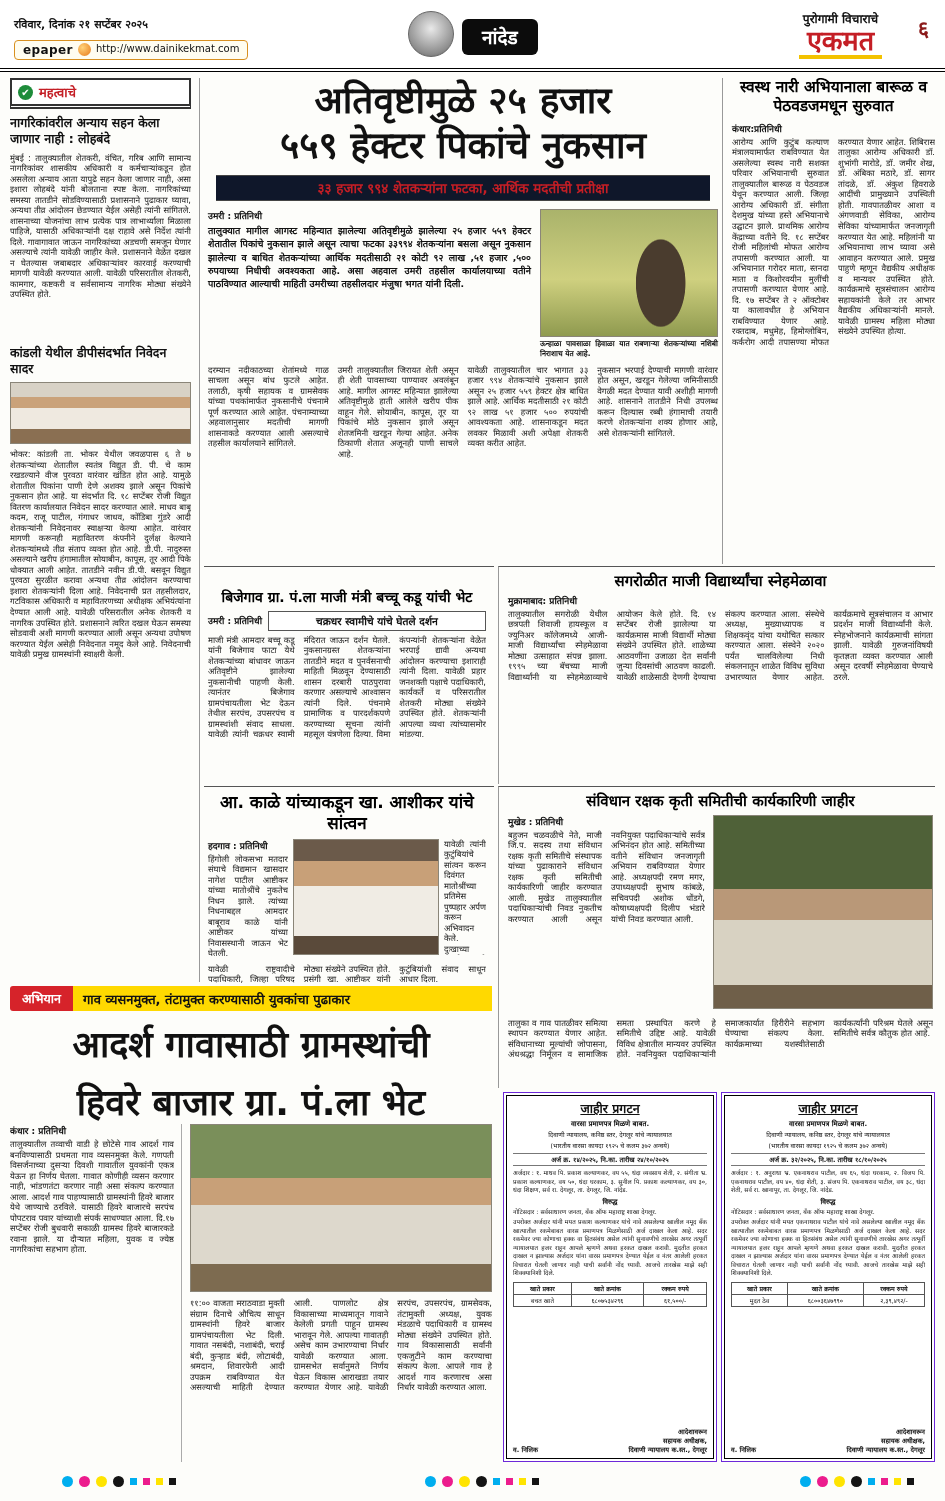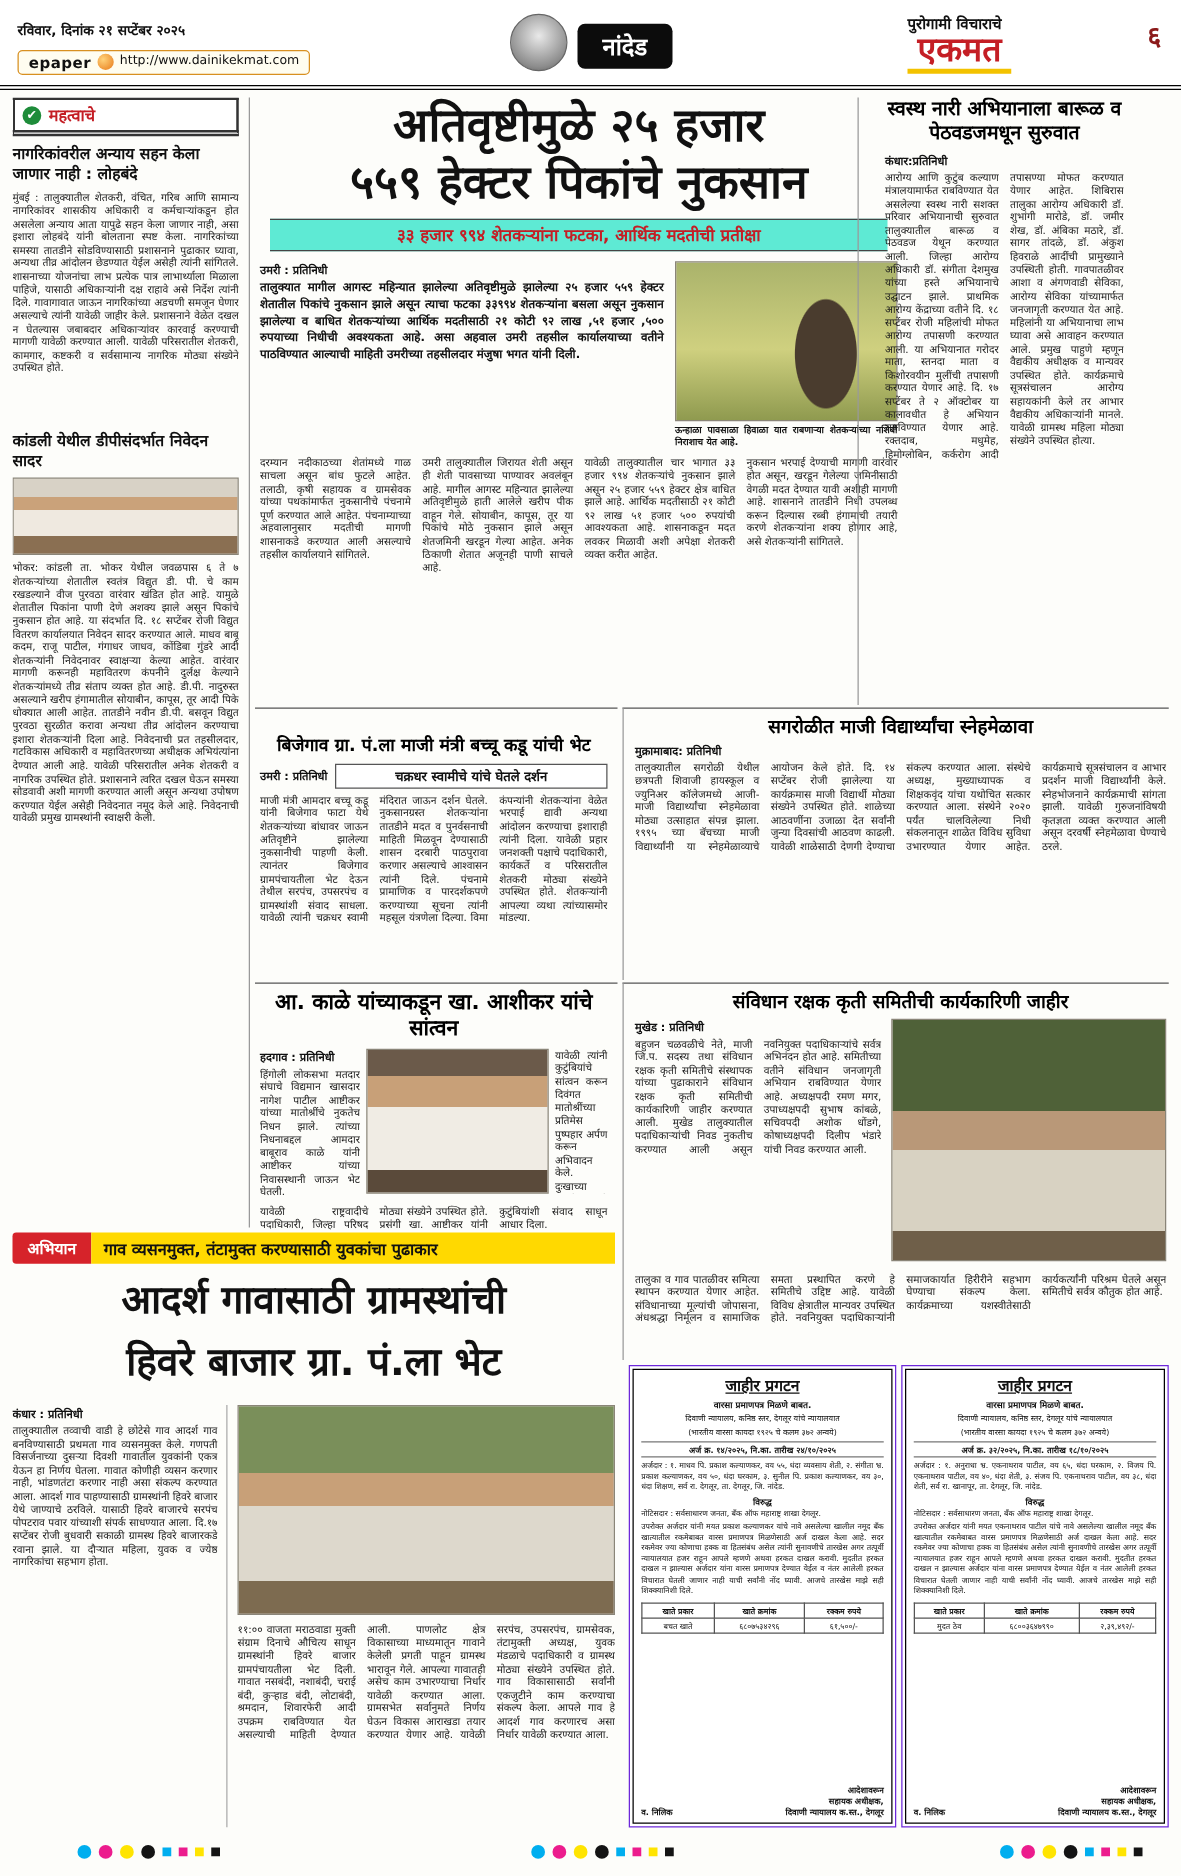--- a/index.html
+++ b/index.html
@@ -15,39 +15,39 @@
 
   
   #header{left:0;top:0;width:945px;height:72px;border-bottom:4px double #000;background:#fff}
   .date{position:absolute;left:14px;top:16px;font-size:11px;font-weight:bold}
   .epaper-box{position:absolute;left:14px;top:40px;display:flex;gap:5px;border:1px solid #d89020;border-radius:4px;padding:2px 8px;background:#fffdf0}
   .ep-label{font-size:12px;font-weight:bold;letter-spacing:.4px}
   .ep-icon{width:13px;height:13px;border-radius:50%;background:radial-gradient(circle at 35% 35%,#ffd27a,#e77817);display:inline-block}
   .ep-url{font-size:10px}
   .emblem{position:absolute;left:408px;top:11px;width:46px;height:46px;border-radius:50%;background:radial-gradient(circle at 50% 38%,#e9e9e9,#8d8d8d 70%,#555);border:1px solid #666}
   .citybox{position:absolute;left:462px;top:19px;background:#0c0c0c;color:#fff;font-size:19px;font-weight:bold;padding:5px 20px;border-radius:6px}
-  .mast{position:absolute;left:726px;top:10px;width:155px;}
+  .mast{position:absolute;left:763px;top:10px;width:155px;text-align:center}
   .tagline{font-size:12px;font-weight:bold}
   .mastname{font-size:27px;font-weight:bold;color:#c41e25;line-height:1.05;border-bottom:4px solid #f3c200;display:inline-block;padding:0 8px}
   .pageno{position:absolute;right:16px;top:14px;font-size:21px;font-weight:bold;color:#8b1a1a}
 
   
   #leftcol{left:10px;top:78px;width:190px;height:904px;border-right:1px solid #999;padding-right:8px;overflow:hidden}
   .imp-badge{display:flex;align-items:center;gap:6px;border:2px solid #333;border-bottom:5px double #333;padding:3px 6px;margin-bottom:6px;background:#fff}
   .imp-icon{width:15px;height:15px;border-radius:50%;background:#1e8c3a;color:#fff;font-size:10px;display:flex;align-items:center;justify-content:center;flex:0 0 15px}
   .imp-label{color:#c41e25;font-weight:bold;font-size:13px}
   .lc-head{font-size:12.5px;line-height:1.3;margin:4px 0 5px;font-weight:bold}
   .lc-photo{width:100%;height:62px;margin:2px 0 5px}
   .lc-body1{height:186px;overflow:hidden;margin-bottom:6px}
   .lc-body2{height:520px;overflow:hidden}
 
   
   #lead{left:204px;top:78px;width:518px;height:486px;overflow:hidden}
   #lead .hl{font-size:37px;line-height:1.22;text-align:center;font-weight:bold}
-  .subbar{margin:7px 12px 0;padding:3px 0;text-align:center;color:#c41e25;font-weight:bold;font-size:13.5px;border-top:1.5px solid #444;border-bottom:1.5px solid #444;background:#5eead4}
+  .subbar{margin:7px 12px 0;padding:3px 0;text-align:center;color:#c41e25;font-weight:bold;font-size:13.5px;border-top:1.5px solid #444;border-bottom:1.5px solid #444;background:#0f172a}
   .lead-row{display:flex;gap:9px;margin-top:8px;padding:0 4px}
   .lead-left{flex:1}
   .lede{font-weight:bold;font-size:9.4px;line-height:1.4;text-align:justify}
   .lead-photo-wrap{flex:0 0 178px;width:178px}
   .lead-photo{width:178px;height:128px;background:
     radial-gradient(42px 74px at 68% 58%, #4a3c2e 0 58%, transparent 60%),
     linear-gradient(180deg,#aab36b 0%,#cfd07f 55%,#8f9a4f 100%)}
   .lead-cols{display:flex;gap:9px;margin-top:7px;height:156px;overflow:hidden;padding:0 4px}
   .lead-cols p{flex:1}
 
@@ -82,29 +82,29 @@
   #sanvidhan{left:498px;top:786px;width:437px;height:302px;border-top:1.5px solid #555;border-left:1px solid #999;padding:5px 2px 0 9px;overflow:hidden}
   #sanvidhan .sec-head{font-size:15px}
   .sanv-row{display:flex;gap:8px;margin-top:4px}
   .sanv-left{flex:1}
   .sanv-left .cols2{height:182px;overflow:hidden}
   .sanv-photo{flex:0 0 220px;width:220px;height:194px;background:
     linear-gradient(180deg,#4f6138 0 38%,#b99878 38% 54%,#d8d2c2 54% 88%,#6f5f49 88%)}
   #sanvidhan .cols4{height:88px;overflow:hidden;margin-top:6px}
 
   
-  #rightcol{left:686px;top:78px;width:213px;height:486px;border-left:1px solid #999;padding-left:21px;overflow:hidden}
+  #rightcol{left:722px;top:78px;width:213px;height:486px;border-left:1px solid #999;padding-left:9px;overflow:hidden}
   .rc-head{font-size:15.5px;margin-bottom:5px}
   #rightcol .cols2{height:432px;overflow:hidden}
 
   
   #abhiyan-strip{left:10px;top:986px;width:482px;height:25px;display:flex;align-items:stretch}
   .ab-badge{background:#d6232a;color:#fff;font-weight:bold;font-size:12.5px;padding:0 12px;display:flex;align-items:center;border-radius:3px 0 0 3px}
   .ab-strip{background:#ffd900;color:#111;font-weight:bold;font-size:13px;flex:1;display:flex;align-items:center;padding:0 10px}
-  #bighead{left:10px;top:1016px;width:482px;font-size:31px;font-weight:bold;text-align:center;line-height:1.6}
+  #bighead{left:10px;top:1016px;width:482px;font-size:36px;font-weight:bold;text-align:center;line-height:1.6}
   #bottom-article{left:10px;top:1124px;width:482px;height:338px;display:flex;gap:8px;overflow:hidden}
   .ba-left{flex:0 0 172px;width:172px;border-right:1px solid #aaa;padding-right:7px}
   .ba-left p{height:312px;overflow:hidden}
   .ba-main{flex:1;display:flex;flex-direction:column}
   .ab-photo{width:100%;height:168px;background:
     linear-gradient(180deg,#7a8f5a 0 32%,#c8a078 32% 48%,#ddd8cc 48% 84%,#7d6b50 84%)}
   .ba-main .cols3{margin-top:6px;height:152px;overflow:hidden}
 
   
   .notice{width:214px;height:370px;border:1px solid #6d28d9;padding:2px;background:#fff}

